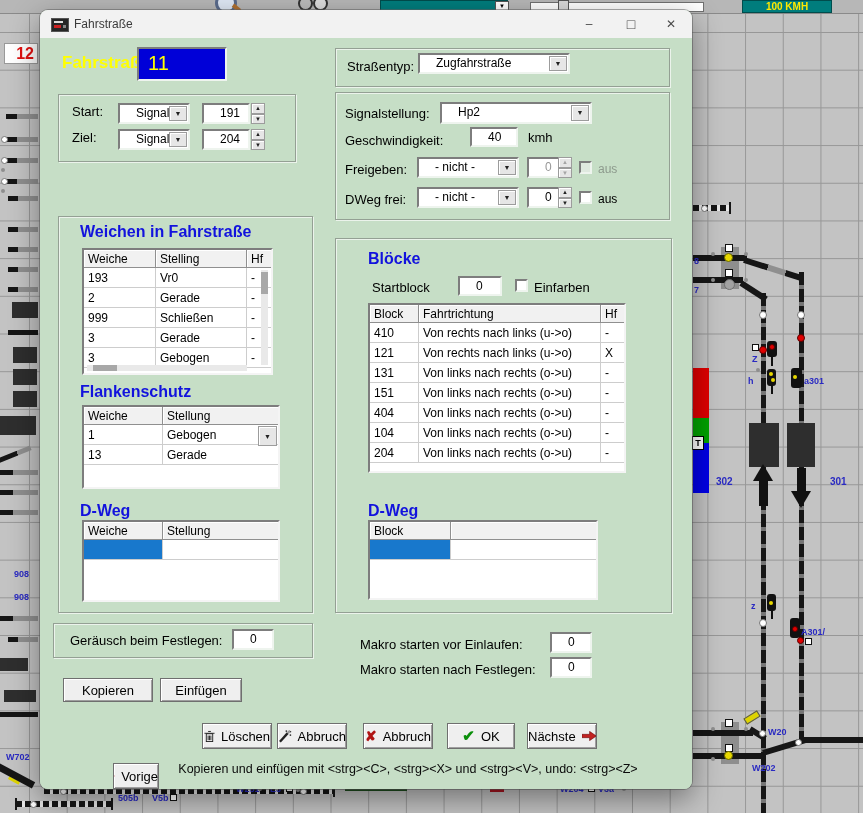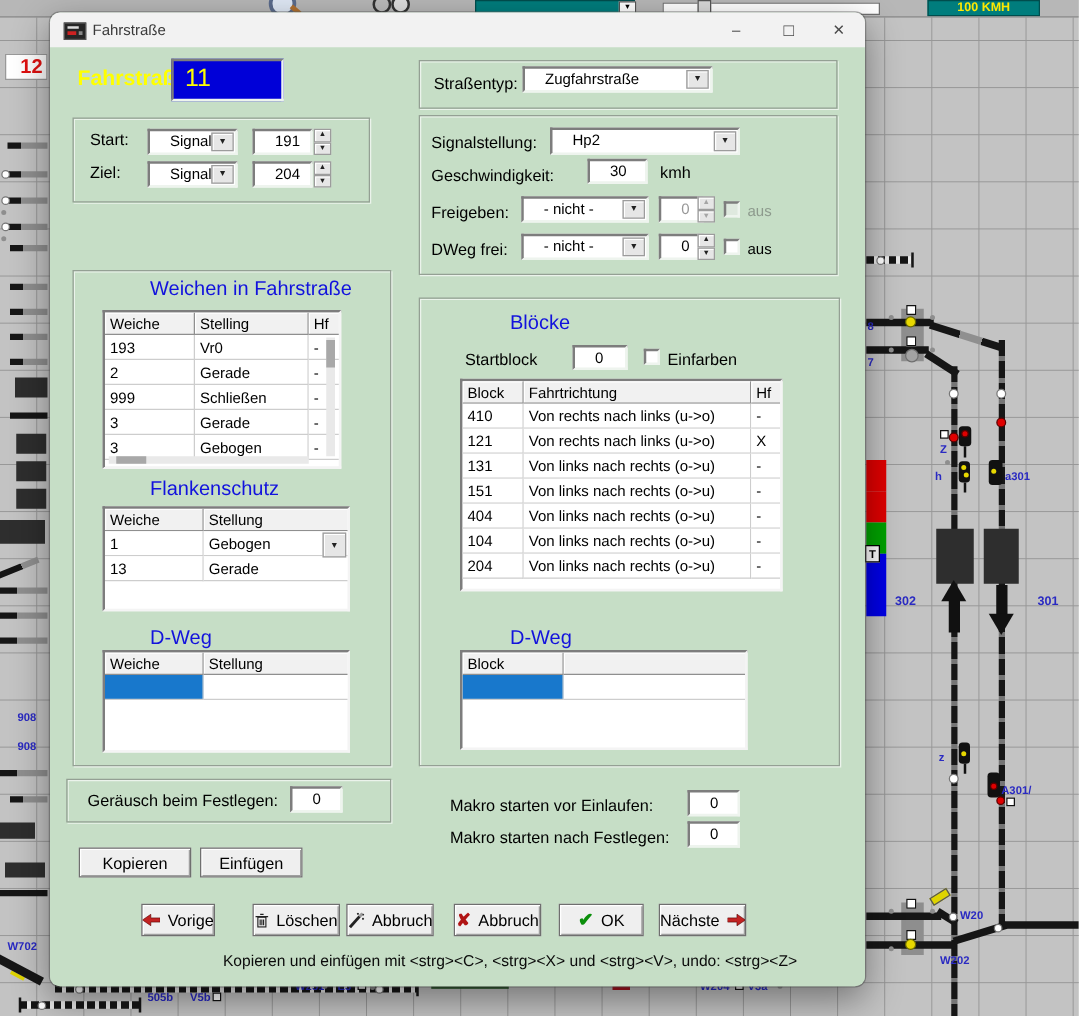--- a/index.html
+++ b/index.html
@@ -35,21 +35,21 @@
     box-shadow:0 10px 30px rgba(0,0,0,.42),0 0 0 1px rgba(105,105,105,.55);background:#c6dec6;}
   .titlebar{position:absolute;left:0;top:0;right:0;height:28px;background:#f2f2f2;border-radius:8px 8px 0 0;}
   .appico{position:absolute;left:11px;top:8px;width:16px;height:12px;background:#262626;border:1px solid #555;}
   .appico i{position:absolute;}
   .tbt{position:absolute;left:34px;top:7px;font-size:12px;color:#3a3a3a;}
   .wbtn{position:absolute;top:0;width:34px;height:28px;text-align:center;line-height:28px;font-size:12px;color:#4a4a4a;cursor:default;}
   .body{position:absolute;left:0;top:28px;right:0;bottom:0;background:#c6dec6;border-radius:0 0 8px 8px;font-size:13px;color:#000;}
   .gbx{position:absolute;border:1px solid #94a094;box-shadow:inset 1px 1px 0 #ebf3eb,1px 1px 0 #ebf3eb;box-sizing:border-box;}
   .lbl{position:absolute;font-size:13px;color:#000;white-space:nowrap;}
   .lbl.dis{color:#8d9a8d;}
-  .bh{position:absolute;font-size:16px;font-weight:normal;color:#1212dd;white-space:nowrap;margin-left:40px;}
+  .bh{position:absolute;font-size:16px;font-weight:bold;color:#1212dd;white-space:nowrap;}
   .fld{position:absolute;background:#fff;border-top:2px solid #7d7d7d;border-left:2px solid #7d7d7d;
     border-bottom:2px solid #eef4ee;border-right:2px solid #eef4ee;box-sizing:border-box;
     font-size:13px;padding:0 16px;line-height:16px;overflow:hidden;white-space:nowrap;}
   .fld.dis{color:#979797;}
   .combo .cab{position:absolute;right:1px;top:1px;bottom:1px;width:16px;background:#e6e6e6;border:1px solid #9c9c9c;
     box-shadow:inset 1px 1px 0 #fff;display:flex;align-items:center;justify-content:center;font-size:7px;color:#222;}
   .spn{position:absolute;width:14px;box-sizing:border-box;z-index:2;}
   .spn i{position:absolute;left:0;width:14px;height:50%;background:#e6e6e6;border:1px solid #9c9c9c;box-shadow:inset 1px 1px 0 #fff;
     box-sizing:border-box;display:flex;align-items:center;justify-content:center;font-size:6px;font-style:normal;color:#222;}
   .spn i.dn{top:50%;} .spn i.up{top:0;}
@@ -292,21 +292,21 @@
         <span class="cab">▼</span>
       </div>
 
       <div class="gbx" style="left:295px;top:54px;width:335px;height:128px;"></div>
       <span class="lbl" style="left:305px;top:68px;">Signalstellung:</span>
       <div class="fld combo" style="left:400px;top:64px;width:152px;height:22px;">
         <span style="font-size:12px;">Hp2</span>
         <span class="cab">▼</span>
       </div>
       <span class="lbl" style="left:305px;top:95px;">Geschwindigkeit:</span>
-      <div class="fld" style="left:430px;top:89px;width:48px;height:20px;font-size:12px;">30</div>
+      <div class="fld" style="left:430px;top:89px;width:48px;height:20px;font-size:12px;">40</div>
       <span class="lbl" style="left:488px;top:92px;">kmh</span>
       <span class="lbl" style="left:305px;top:124px;">Freigeben:</span>
       <div class="fld combo" style="left:377px;top:119px;width:102px;height:21px;">
         <span style="font-size:12px;">- nicht -</span>
         <span class="cab">▼</span>
       </div>
       <div class="fld dis" style="left:487px;top:119px;width:30px;height:21px;font-size:12px;">0</div>
       <div class="spn dis" style="left:518px;top:119px;height:21px;">
         <i class="up">▲</i>
         <i class="dn">▼</i>
@@ -486,21 +486,21 @@
       <span class="lbl" style="left:320px;top:624px;">Makro starten nach Festlegen:</span>
       <div class="fld" style="left:510px;top:619px;width:42px;height:21px;font-size:12px;">0</div>
 
       <div class="btn" style="left:23px;top:640px;width:90px;height:24px;">
         <span>Kopieren</span>
       </div>
       <div class="btn" style="left:120px;top:640px;width:82px;height:24px;">
         <span>Einfügen</span>
       </div>
 
-      <div class="btn" style="left:73px;top:685px;width:59px;height:26px;align-items:center;">
+      <div class="btn" style="left:73px;top:725px;width:46px;height:26px;align-items:center;">
         <svg width="15" height="10" viewBox="0 0 17 11">
             <path d="M8 0 0 5.5 8 11 8 7.5 17 7.5 17 3.5 8 3.5Z" fill="#c22222" stroke="#5a0000" stroke-width="0.6"></path>
           </svg>
         <span>Vorige</span>
       </div>
       <div class="btn" style="left:162px;top:685px;width:70px;height:26px;">
         <svg width="11" height="13" viewBox="0 0 12 13">
             <g fill="none" stroke="#222" stroke-width="1">
               <rect x="2.5" y="3.5" width="7" height="8.5"></rect>
               <line x1="0.5" y1="3" x2="11.5" y2="3"></line>

